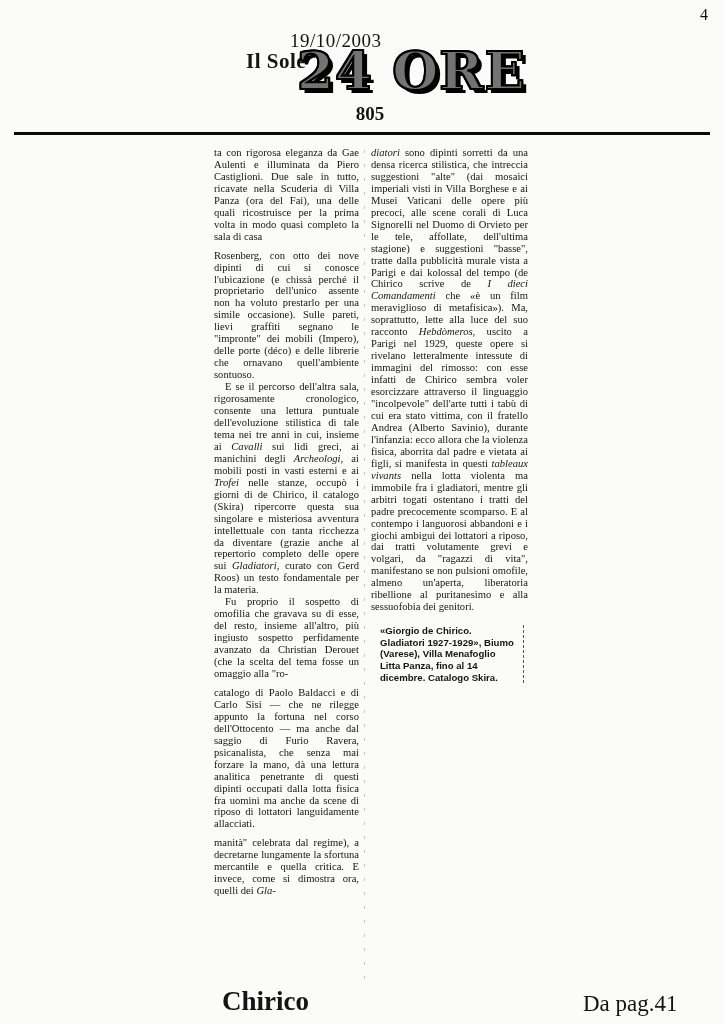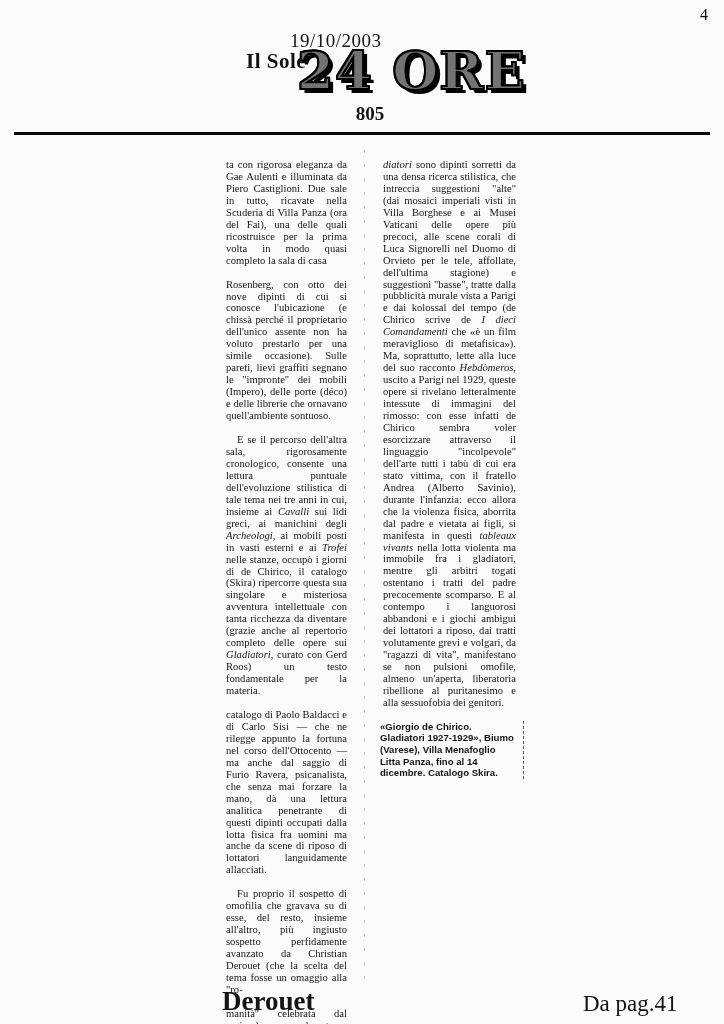--- a/index.html
+++ b/index.html
@@ -56,21 +56,21 @@
   
   .col {
     top: 147px;
     text-align: justify;
     font-size: 10.6px;
     line-height: 11.95px;
     letter-spacing: 0px;
   }
   .col-left  { left: 214px; width: 145px; }
   .col-right { left: 371px; width: 157px; }
-  .para { margin: 12px; }
+  .para { margin: 0; }
   .para.indent { text-indent: 11px; }
   .para.gap { margin-top: 7px; }
 
   .column-divider {
     top: 150px; left: 364px; width: 1px; height: 838px;
     background: repeating-linear-gradient(
       to bottom, rgba(0,0,0,0.22) 0 3px, transparent 3px 14px);
   }
 
   
@@ -108,24 +108,24 @@
 <div class="abs issue-num">805</div>
 
 <div class="abs header-rule"></div>
 
 <div class="abs column-divider"></div>
 
 <div class="abs col col-left">
     <p class="para">ta con rigorosa eleganza da Gae Aulenti e illuminata da Piero Castiglioni. Due sale in tutto, ricavate nella Scuderia di Villa Panza (ora del Fai), una delle quali ricostruisce per la prima volta in modo quasi completo la sala di casa</p>
     <p class="para gap">Rosenberg, con otto dei nove dipinti di cui si conosce l'ubicazione (e chissà perché il proprietario dell'unico assente non ha voluto prestarlo per una simile occasione). Sulle pareti, lievi graffiti segnano le "impronte" dei mobili (Impero), delle porte (déco) e delle librerie che ornavano quell'ambiente sontuoso.</p>
     <p class="para indent">E se il percorso dell'altra sala, rigorosamente cronologico, consente una lettura puntuale dell'evoluzione stilistica di tale tema nei tre anni in cui, insieme ai <i>Cavalli</i> sui lidi greci, ai manichini degli <i>Archeologi</i>, ai mobili posti in vasti esterni e ai <i>Trofei</i> nelle stanze, occupò i giorni di de Chirico, il catalogo (Skira) ripercorre questa sua singolare e misteriosa avventura intellettuale con tanta ricchezza da diventare (grazie anche al repertorio completo delle opere sui <i>Gladiatori</i>, curato con Gerd Roos) un testo fondamentale per la materia.</p>
+    <p class="para indent">Fu proprio il sospetto di omofilia che gravava su di esse, del resto, insieme all'altro, più ingiusto sospetto perfidamente avanzato da Christian Derouet (che la scelta del tema fosse un omaggio alla "ro-</p>
     <p class="para gap">catalogo di Paolo Baldacci e di Carlo Sisi — che ne rilegge appunto la fortuna nel corso dell'Ottocento — ma anche dal saggio di Furio Ravera, psicanalista, che senza mai forzare la mano, dà una lettura analitica penetrante di questi dipinti occupati dalla lotta fisica fra uomini ma anche da scene di riposo di lottatori languidamente allacciati.</p>
-    <p class="para indent">Fu proprio il sospetto di omofilia che gravava su di esse, del resto, insieme all'altro, più ingiusto sospetto perfidamente avanzato da Christian Derouet (che la scelta del tema fosse un omaggio alla "ro-</p>
     <p class="para gap">manità" celebrata dal regime), a decretarne lungamente la sfortuna mercantile e quella critica. E invece, come si dimostra ora, quelli dei <i>Gla-</i></p>
   </div>
 
 <div class="abs col col-right">
 <p class="para"><i>diatori</i> sono dipinti sorretti da una densa ricerca stilistica, che intreccia suggestioni "alte" (dai mosaici imperiali visti in Villa Borghese e ai Musei Vaticani delle opere più precoci, alle scene corali di Luca Signorelli nel Duomo di Orvieto per le tele, affollate, dell'ultima stagione) e suggestioni "basse", tratte dalla pubblicità murale vista a Parigi e dai kolossal del tempo (de Chirico scrive de <i>I dieci Comandamenti</i> che «è un film meraviglioso di metafisica»). Ma, soprattutto, lette alla luce del suo racconto <i>Hebdòmeros</i>, uscito a Parigi nel 1929, queste opere si rivelano letteralmente intessute di immagini del rimosso: con esse infatti de Chirico sembra voler esorcizzare attraverso il linguaggio "incolpevole" dell'arte tutti i tabù di cui era stato vittima, con il fratello Andrea (Alberto Savinio), durante l'infanzia: ecco allora che la violenza fisica, aborrita dal padre e vietata ai figli, si manifesta in questi <i>tableaux vivants</i> nella lotta violenta ma immobile fra i gladiatori, mentre gli arbitri togati ostentano i tratti del padre precocemente scomparso. E al contempo i languorosi abbandoni e i giochi ambigui dei lottatori a riposo, dai tratti volutamente grevi e volgari, da "ragazzi di vita", manifestano se non pulsioni omofile, almeno un'aperta, liberatoria ribellione al puritanesimo e alla sessuofobia dei genitori.</p>
     <div class="caption">«Giorgio de Chirico. Gladiatori 1927-1929», Biumo (Varese), Villa Menafoglio Litta Panza, fino al 14 dicembre. Catalogo Skira.</div>
   </div>
 
-<div class="abs footer-section">Derouet</div>
+<div class="abs footer-section">Chirico</div>
 <div class="abs footer-pageref">Da pag.41</div>
 
 </body></html>

